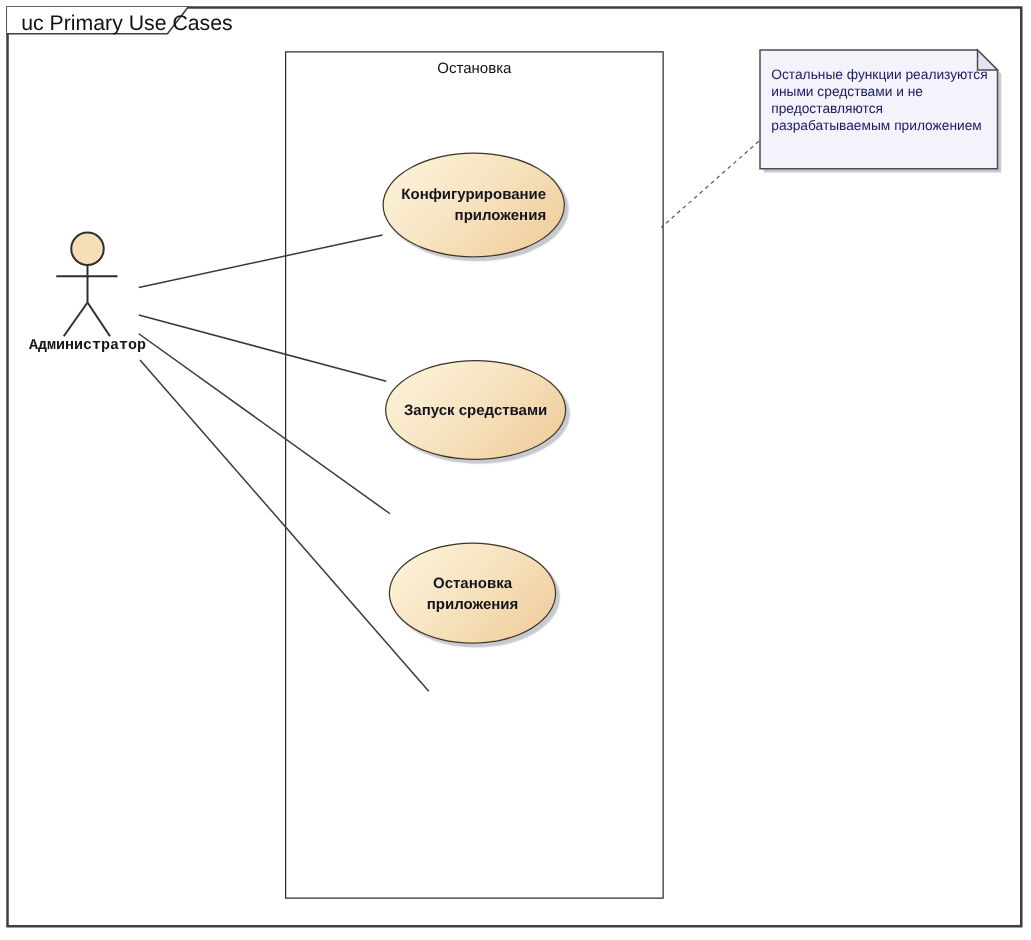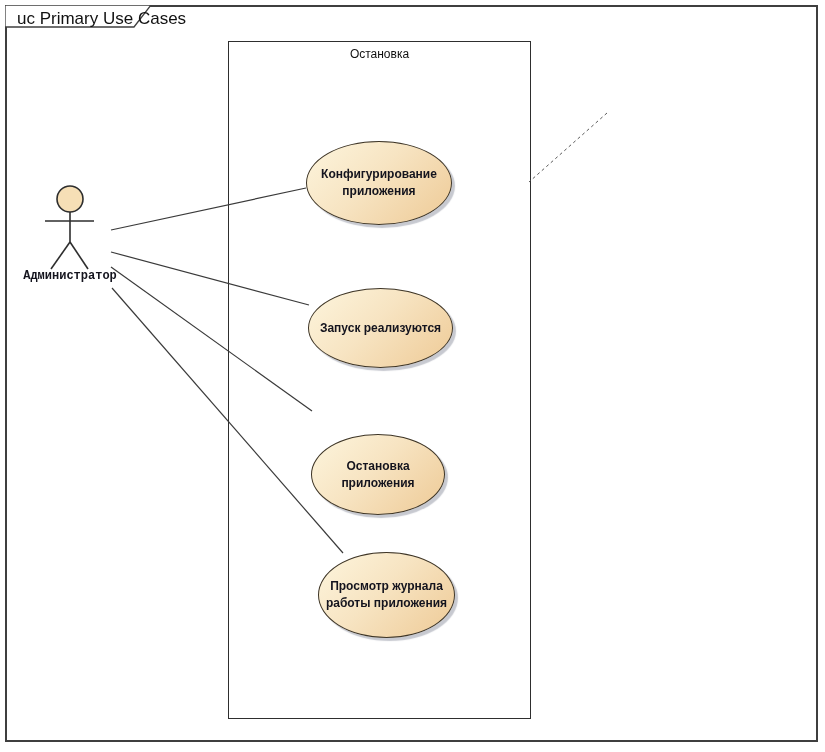--- a/index.html
+++ b/index.html
@@ -83,33 +83,43 @@
       <circle cx="70" cy="199" r="13" fill="#f6dfb6"></circle>
       <line x1="70" y1="212" x2="70" y2="242"></line>
       <line x1="45" y1="221" x2="94" y2="221"></line>
       <line x1="70" y1="242" x2="51" y2="269"></line>
       <line x1="70" y1="242" x2="88" y2="269"></line>
     </g>
   </svg>
 
   <div class="actor-label">Администратор</div>
 
-  <div class="usecase" style="left:306px;top:141px;width:146px;height:84px;">
+  <div class="usecase" style="left:306px;top:122px;width:146px;height:84px;text-align:right;">
     <span class="usecase-label">Конфигурирование
 приложения</span>
   </div>
 
   <div class="usecase" style="left:308px;top:288px;width:145px;height:80px;">
-    <span class="usecase-label">Запуск реализуются</span>
+    <span class="usecase-label">Запуск средствами</span>
   </div>
 
   <div class="usecase" style="left:311px;top:434px;width:134px;height:81px;">
     <span class="usecase-label">Остановка
 приложения</span>
   </div>
 
-  <div class="usecase" style="left:318px;top:552px;width:137px;height:86px;">
-    <span class="usecase-label">Просмотр журнала
-работы приложения</span>
+
+  <div class="note">
+    <svg class="note-shape" width="200" height="104">
+
+      <path d="M5,5 H179 L195,21 V100 H5 Z" fill="rgba(130,135,150,0.45)"></path>
+
+      <path d="M2,2 H176 L192,18 V97 H2 Z" fill="#f4f2fb" stroke="#4d4d4d" stroke-width="1.2"></path>
+
+      <path d="M176,2 V18 H192 Z" fill="#e6e2f2" stroke="#4d4d4d" stroke-width="1.2"></path>
+    </svg>
+    <div class="note-text">Остальные функции реализуются
+иными средствами и не
+предоставляются
+разрабатываемым приложением</div>
   </div>
-
 
 </div>
 
 </body></html>

